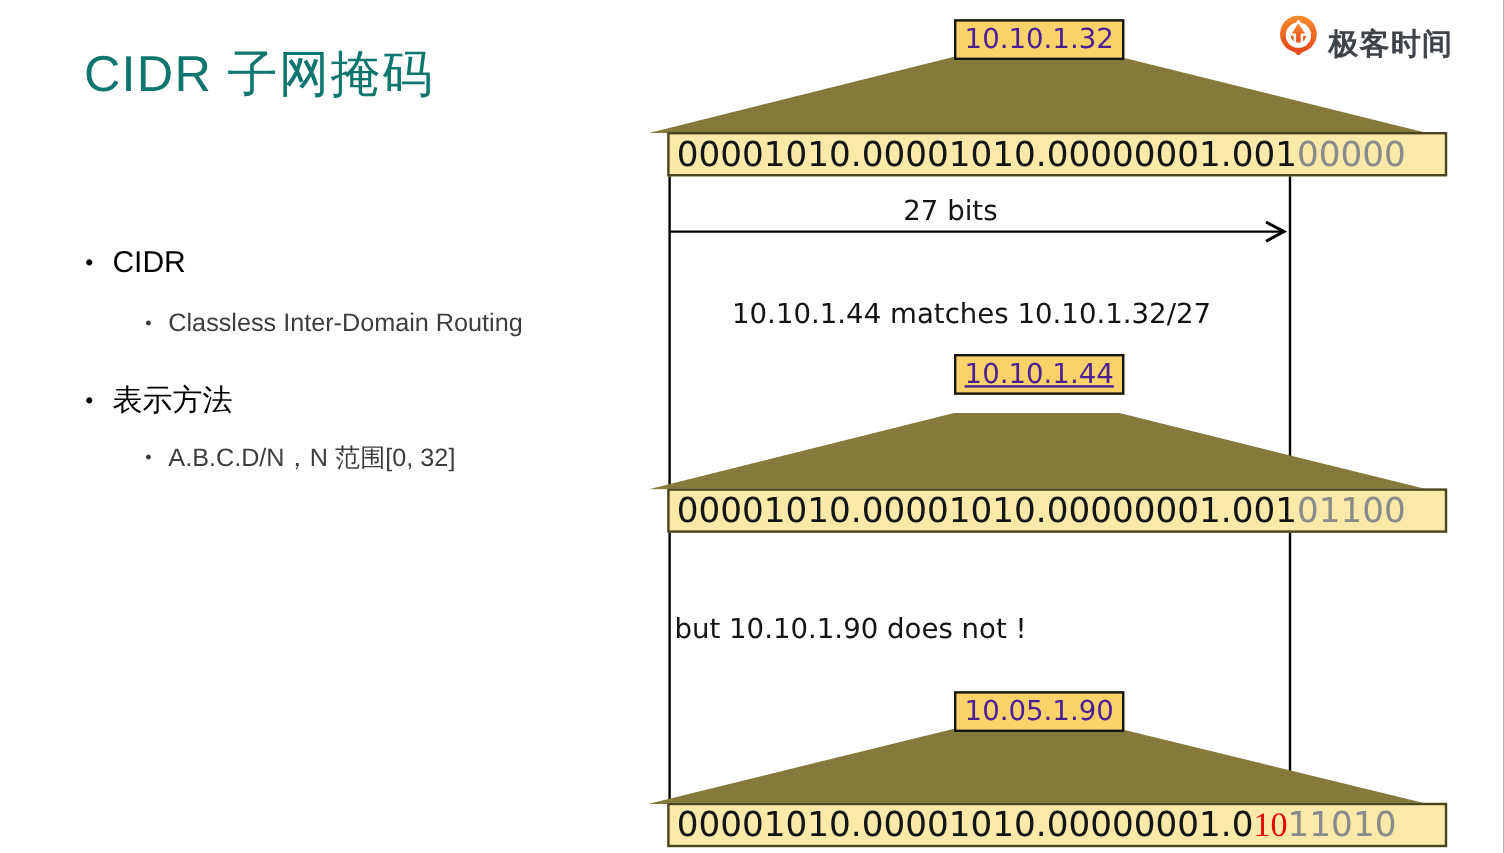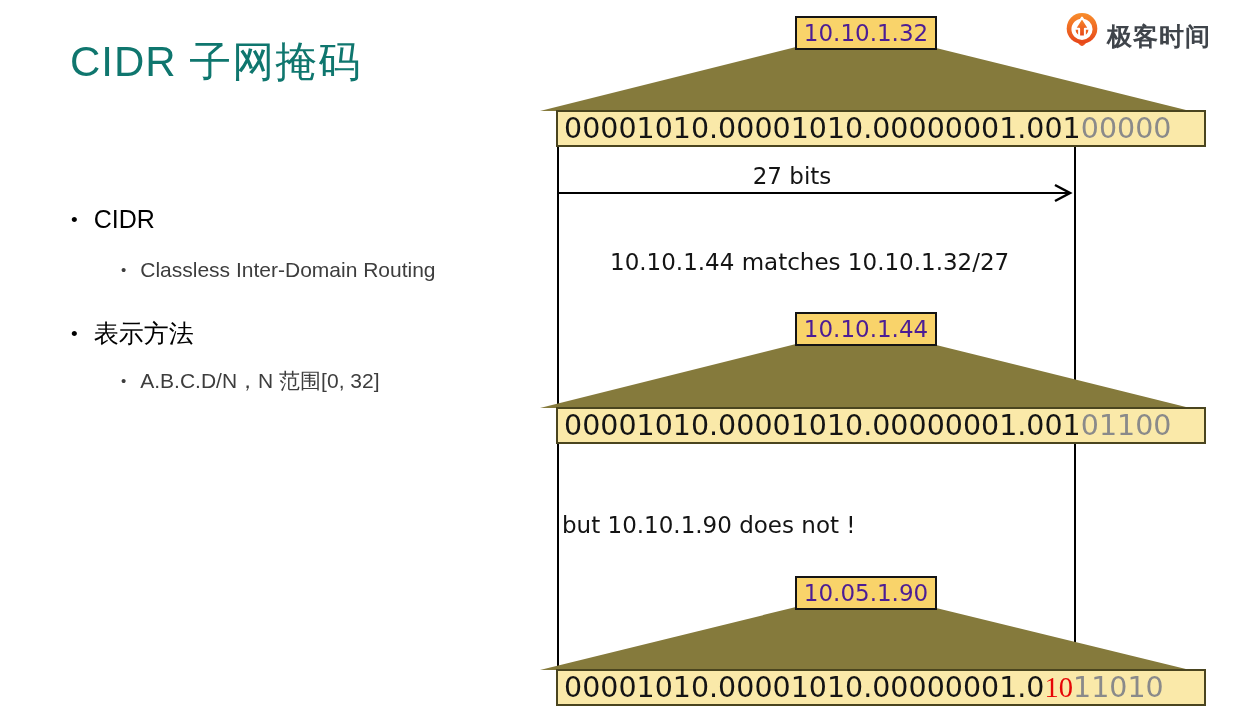--- a/index.html
+++ b/index.html
@@ -50,21 +50,21 @@
     background:var(--binary-fill,#fae9a9);
     border:2px solid #4a451f;
     box-sizing:border-box;
     font-family:"DejaVu Sans",sans-serif;
     font-size:28.5px;line-height:33px;
     padding-left:6px;white-space:nowrap;color:#141414;margin-left:16px;
   }
   .bits-mismatch{color:var(--bits-red,#e60000);font-family:Liberation Serif, serif;}
   .bits-host{color:var(--bits-gray,#8a8a8a);}
   .pos-lbl1{top:16px;} .pos-trap1{top:47px;height:64px;} .pos-box1{top:110px;}
-  .pos-lbl2{top:312px;}.pos-trap2{top:344px;height:64px;} .pos-box2{top:407px;}
+  .pos-lbl2{top:295px;text-decoration:underline;}.pos-trap2{top:344px;height:64px;} .pos-box2{top:407px;}
   .pos-lbl3{top:576px;}.pos-trap3{top:607px;height:63px;} .pos-box3{top:669px;}
   
   .vline{position:absolute;top:110px;width:2px;height:590px;background:#000;}
   .vline-left{left:557px;}
   .vline-right{left:1074px;}
   .arrow-svg{position:absolute;left:558px;top:183px;}
   .arrow-label{
     position:absolute;left:558px;top:163px;width:468px;text-align:center;
     font-family:"DejaVu Sans",sans-serif;font-size:23px;color:#141414;
   }

